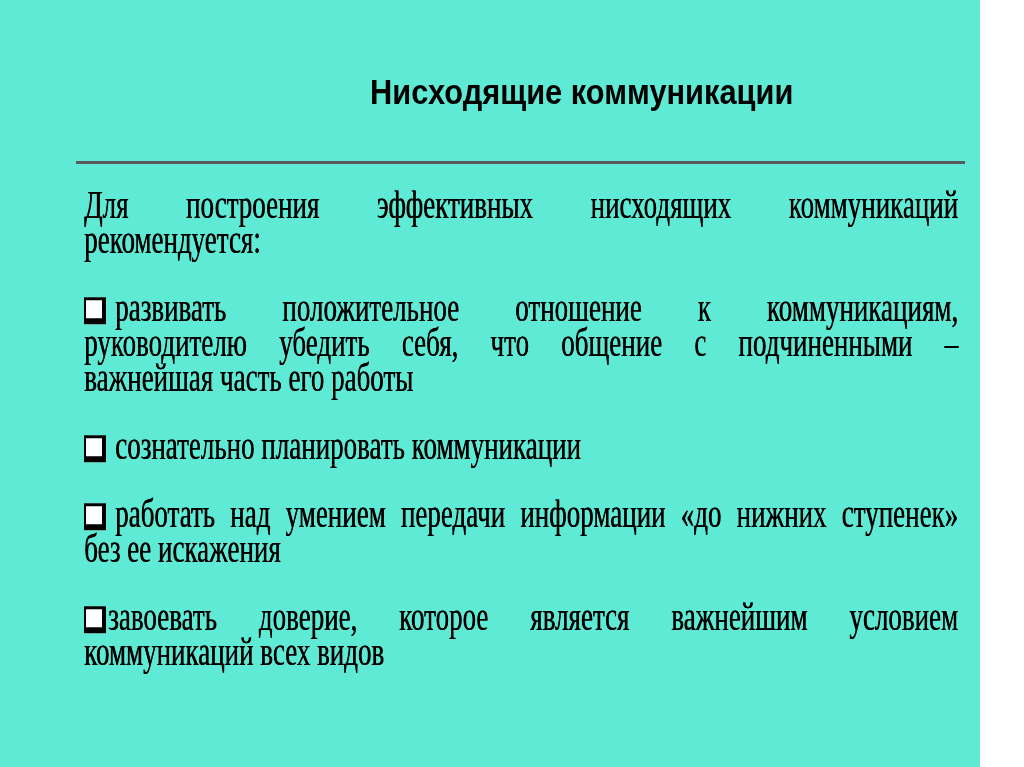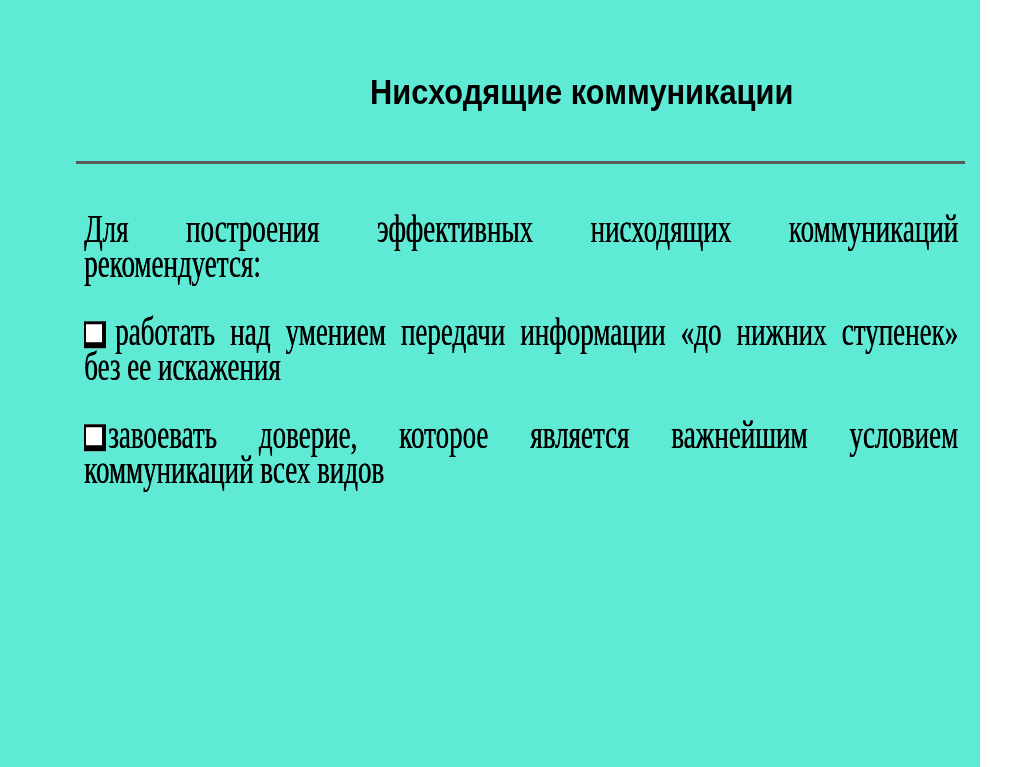--- a/index.html
+++ b/index.html
@@ -36,21 +36,21 @@
     left: 76px;
     top: 161px;
     width: 889px;
     height: 3px;
     background: #595959;
   }
   
   .body-text {
     position: absolute;
     left: 84px;
-    top: 212px;
+    top: 188px;
     width: 874px;
   }
   .para {
     margin: 0 0 33px 0;
   }
   .line {
     display: block;
     font-size: 27px;
     line-height: 35px;
     text-align: justify;
@@ -89,21 +89,29 @@
 
   <div class="title-rule"></div>
 
   <div class="body-text">
 
     <div class="para">
       <div class="line"><span>Для построения эффективных нисходящих коммуникаций</span></div>
       <div class="line final"><span>рекомендуется:</span></div>
     </div>
 
+    <div class="para">
+      <div class="line"><span class="cbx"></span><span>развивать положительное отношение к коммуникациям,</span></div>
+      <div class="line"><span>руководителю убедить себя, что общение с подчиненными –</span></div>
+      <div class="line final"><span>важнейшая часть его работы</span></div>
+    </div>
 
+    <div class="para">
+      <div class="line final"><span class="cbx"></span><span>сознательно планировать коммуникации</span></div>
+    </div>
 
     <div class="para">
       <div class="line"><span class="cbx"></span><span>работать над умением передачи информации «до нижних ступенек»</span></div>
       <div class="line final"><span>без ее искажения</span></div>
     </div>
 
     <div class="para">
       <div class="line"><span class="cbx tight"></span><span>завоевать доверие, которое является важнейшим условием</span></div>
       <div class="line final"><span>коммуникаций всех видов</span></div>
     </div>

